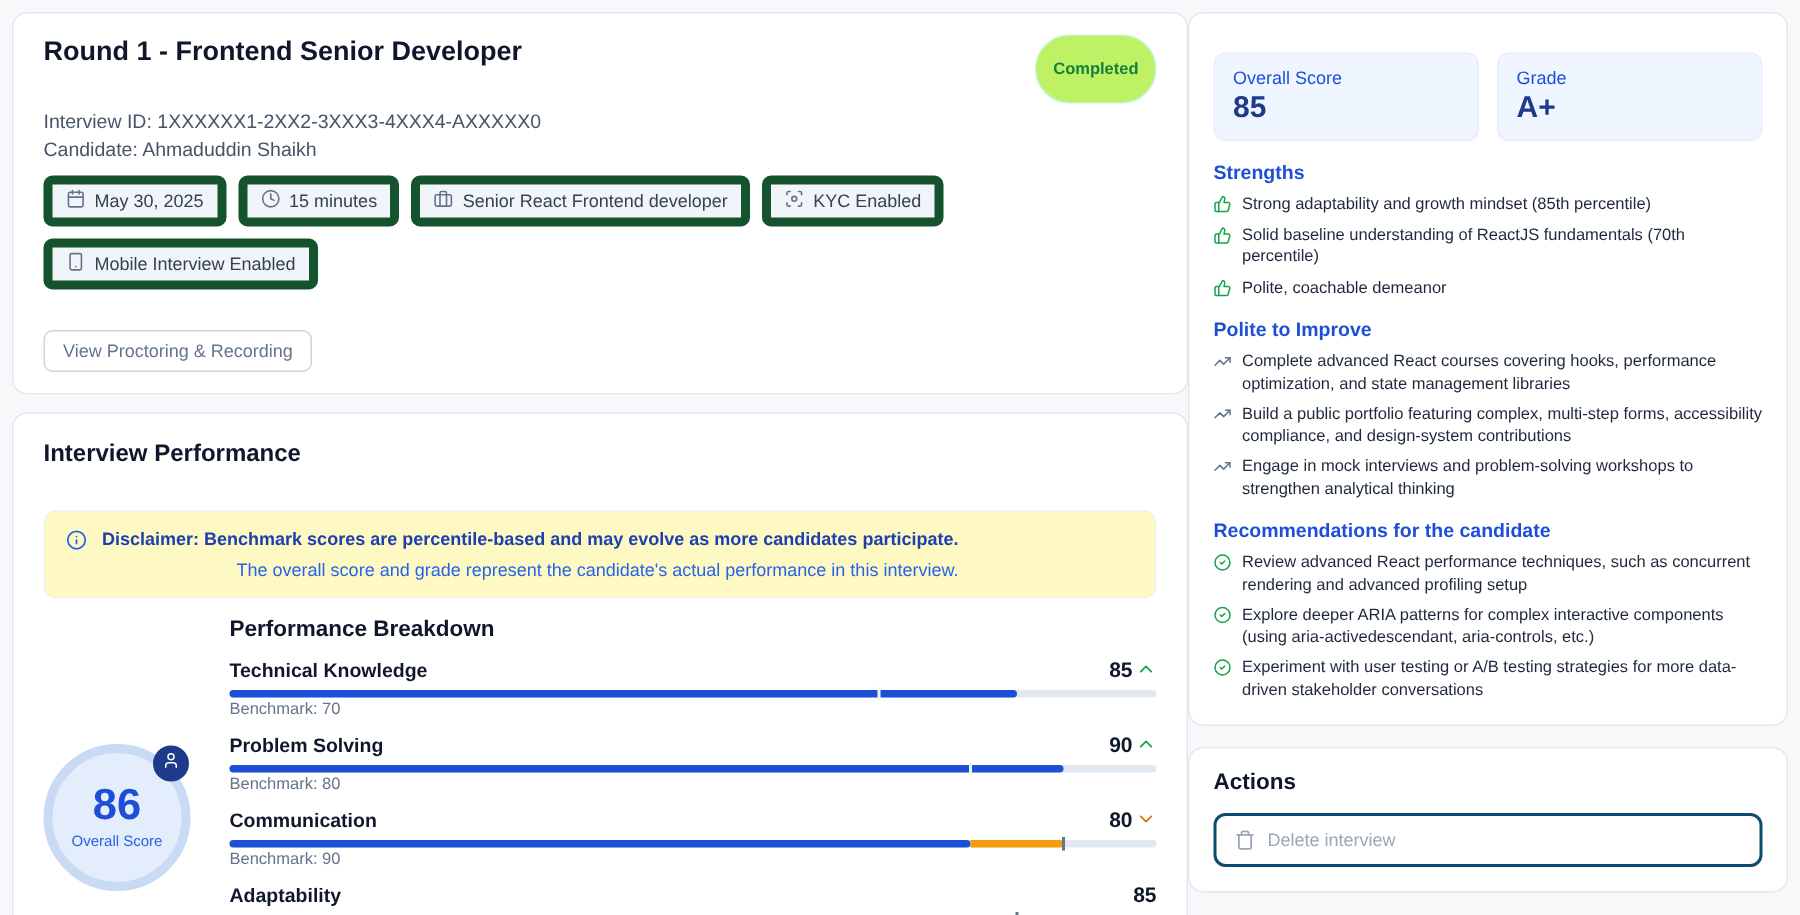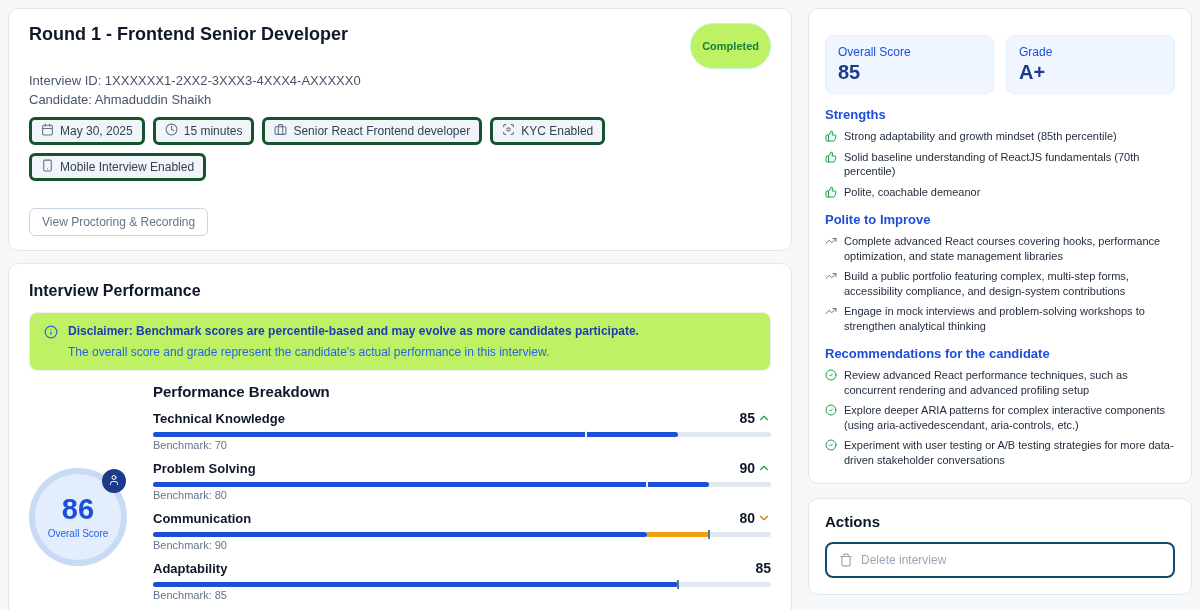--- a/index.html
+++ b/index.html
@@ -1,43 +1,43 @@
 <!DOCTYPE html>
 <html><head>
 <meta charset="utf-8">
 <style>
   * { margin:0; padding:0; box-sizing:border-box; }
   html,body { width:1200px; height:610px; overflow:hidden; }
   body { background:#f6f8fa; font-family:"Liberation Sans", sans-serif; color:#0f172a; }
-  .page { display:flex; gap:16px; padding:8px; height:562px; }
+  .page { display:flex; padding:8px; height:562px; }
   .main-col { width:784px; display:flex; flex-direction:column; gap:12px; }
   .side-col { flex:1; display:flex; flex-direction:column; gap:14px; }
   .card { background:#fff; border:1px solid #e2e8f0; border-radius:10px; }
 
   
   .header-card { padding:14px 20px 14px; }
   .header-top { display:flex; justify-content:space-between; align-items:flex-start; }
   .header-top h1 { font-size:18px; font-weight:700; color:#0f172a; line-height:1.25; }
   .status-badge { background:#bef264; color:#15803d; border:1px solid #bbf7d0; font-size:11px; font-weight:700; padding:16px 11px; border-radius:999px; }
   .meta-line { font-size:13px; color:#475569; margin-top:4px; }
   .meta-line:first-of-type { margin-top:7px; }
   .chips { margin-top:10px; display:flex; gap:8px; flex-wrap:wrap; }
-  .chip { display:inline-flex; align-items:center; gap:6px; background:#f1f5f9; border:3px solid #14532d; border-radius:6px; padding:3px 9px; font-size:12px; color:#334155; white-space:nowrap; }
+  .chip { display:inline-flex; align-items:center; gap:6px; background:#f1f5f9; border:6px solid #14532d; border-radius:6px; padding:3px 9px; font-size:12px; color:#334155; white-space:nowrap; }
   .chip .ic { width:13px; height:13px; color:#64748b; }
   .proctor-btn { margin-top:27px; background:#fff; border:1px solid #cbd5e1; border-radius:6px; padding:6px 12px; font-size:12px; color:#64748b; font-family:inherit; cursor:pointer; }
 
   
   .tabs { display:flex; padding:3px; gap:4px; border-radius:9px; }
   .tab { flex:1; border:none; background:transparent; font-family:inherit; font-size:12.5px; color:#334155; padding:6px 0; border-radius:6px; cursor:pointer; }
   .tab.active { background:#1e40af; color:#fff; font-weight:600; }
 
   
   .perf-card { padding:18px 20px; flex:1; }
   .perf-card h2 { font-size:16px; font-weight:700; }
-  .disclaimer { margin-top:12px; background:#bef264; border:1px solid #eef2f7; border-radius:8px; padding:10px 14px; display:flex; gap:10px; }
+  .disclaimer { margin-top:28px; background:#fef9c3; border:1px solid #eef2f7; border-radius:8px; padding:10px 14px; display:flex; gap:10px;text-align:right; }
   .disclaimer .ic { width:14px; height:14px; color:#2563eb; flex:none; margin-top:2px; }
   .d1 { font-size:12px; color:#1e40af; font-weight:600; line-height:1.35; }
   .d2 { font-size:12px; color:#2563eb; margin-top:5px; line-height:1.35; }
   .perf-body { margin-top:12px; display:flex; gap:24px; }
   .score-col { width:100px; flex:none; align-self:center; }
   .score-circle { width:98px; height:98px; border-radius:50%; background:#e4edfb; border:6px solid #c9daf5; display:flex; flex-direction:column; align-items:center; justify-content:center; position:relative; }
   .score-num { font-size:29px; font-weight:700; color:#1d4ed8; line-height:1; }
   .score-label { font-size:10px; color:#2563eb; margin-top:4px; }
   .score-badge { position:absolute; top:-5px; right:-5px; width:24px; height:24px; border-radius:50%; background:#1e3a8a; display:flex; align-items:center; justify-content:center; }
   .score-badge .ic { width:12px; height:12px; color:#fff; }

